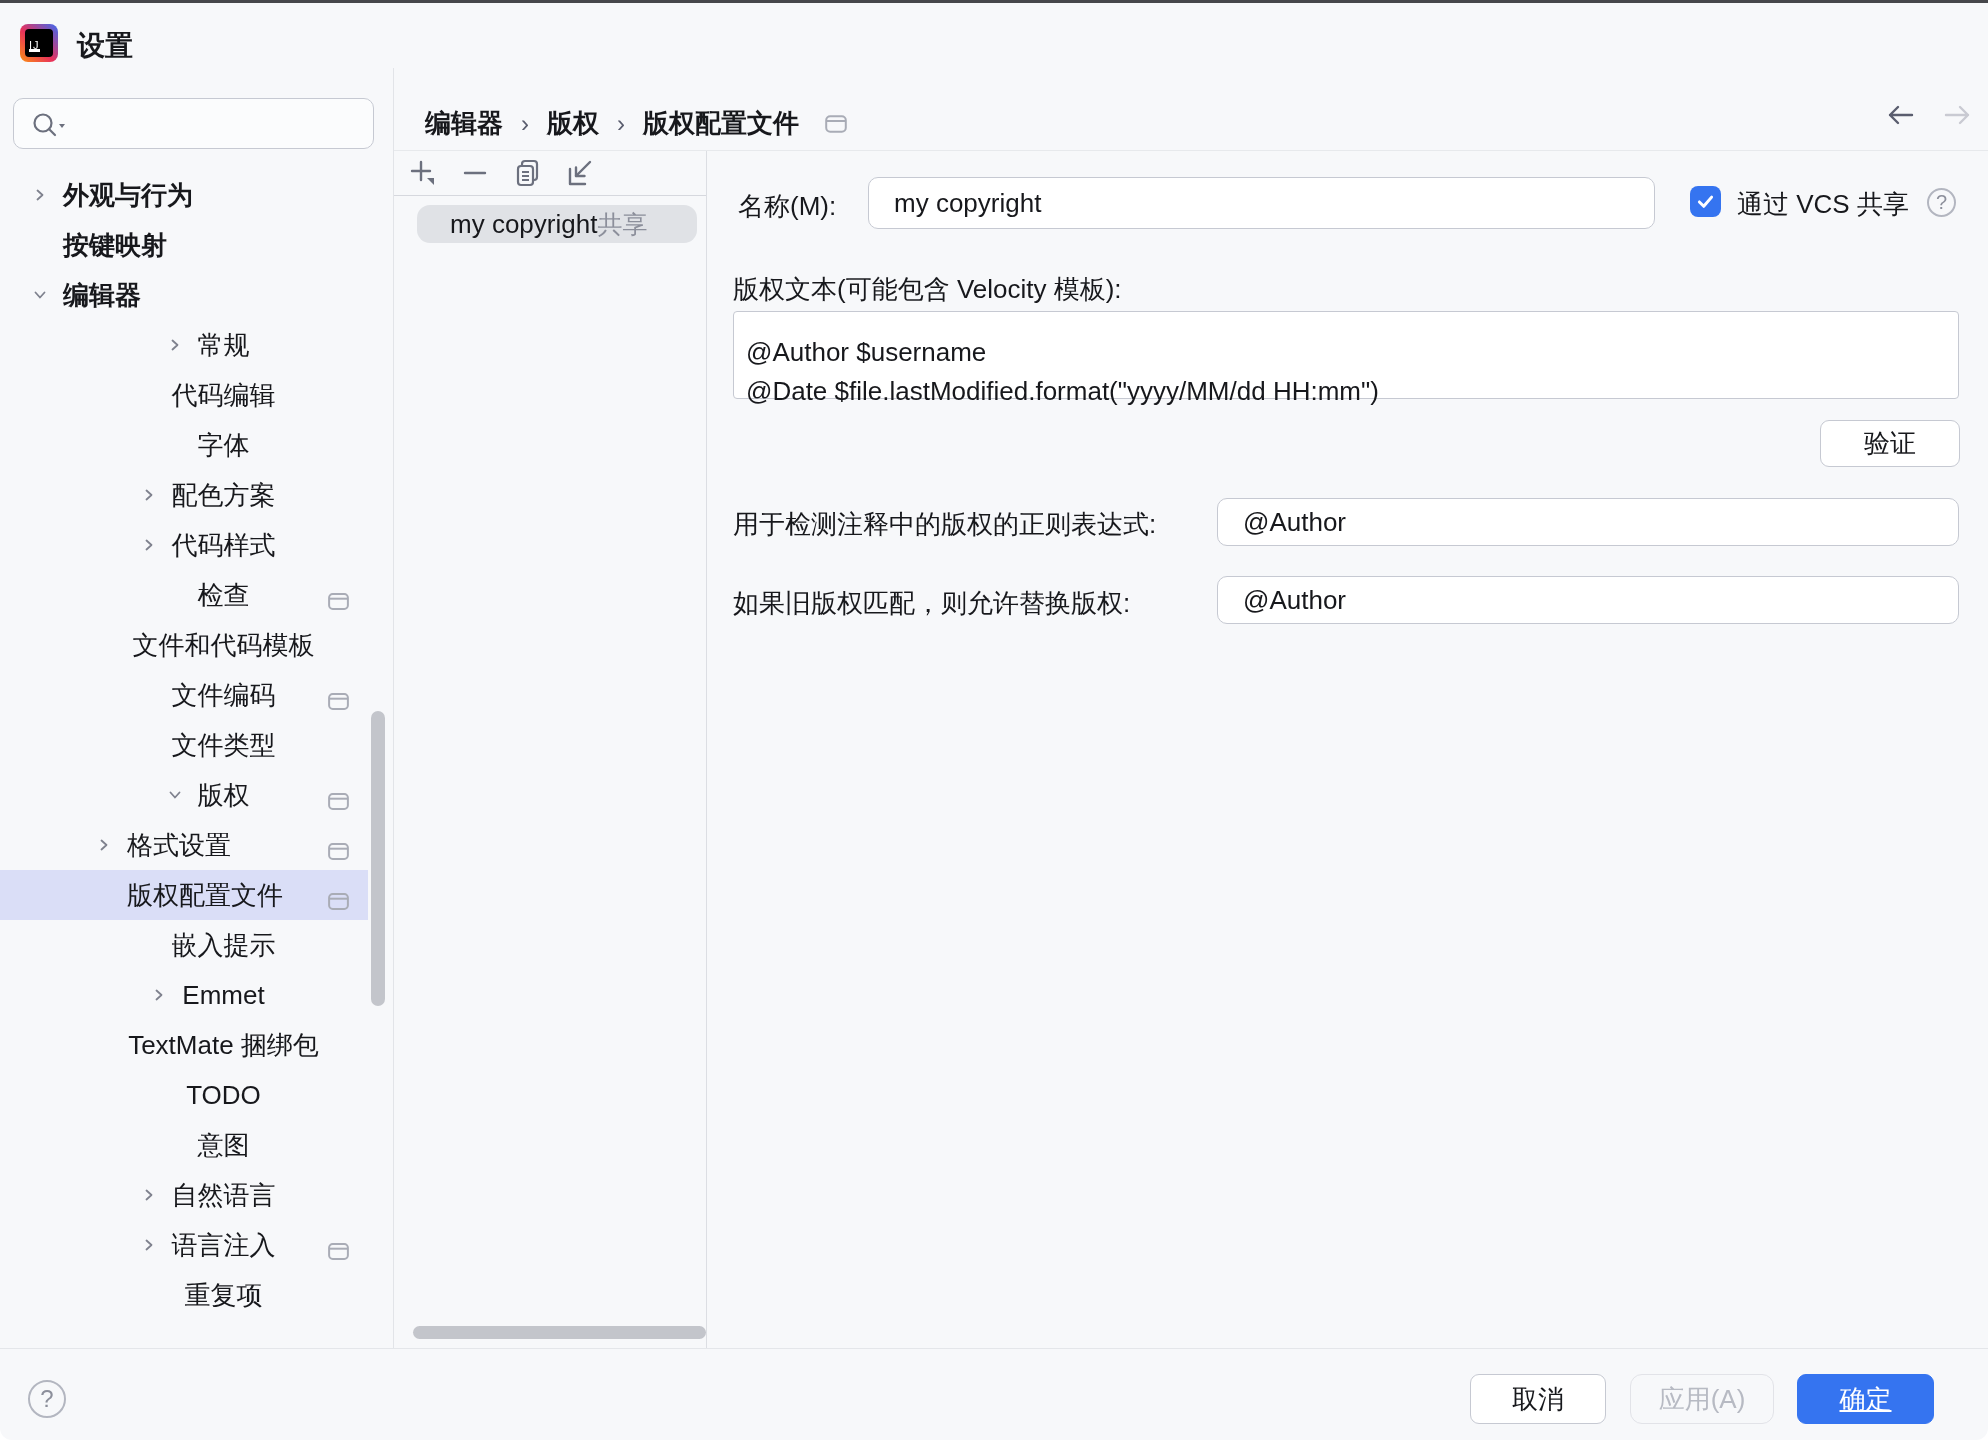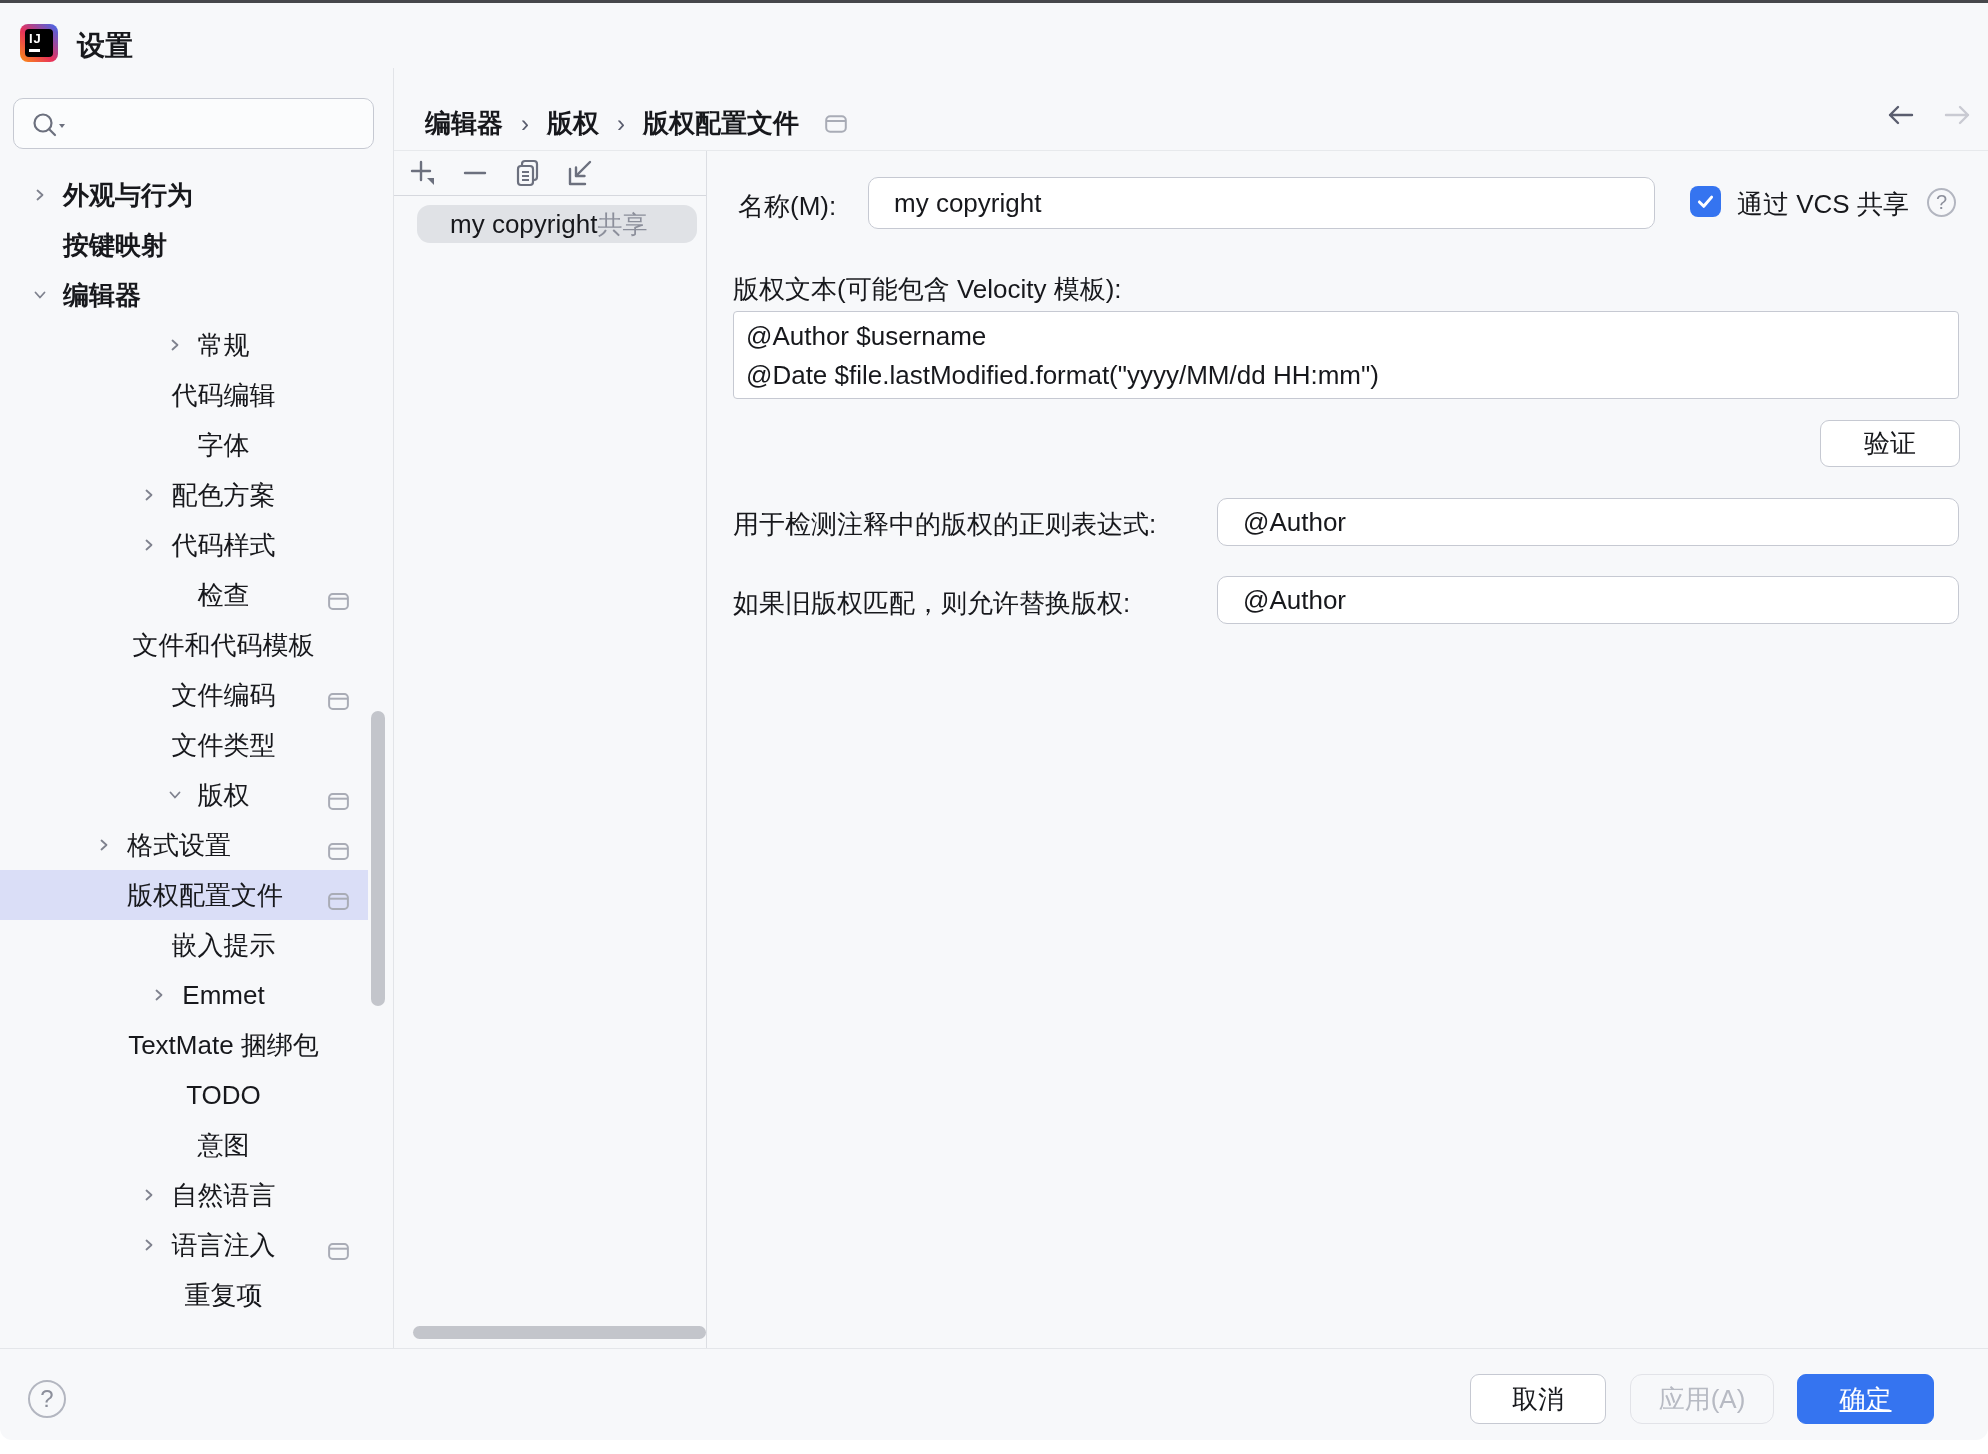--- a/index.html
+++ b/index.html
@@ -8,21 +8,21 @@
   #app { position:relative; width:1988px; height:1440px; background:#f7f8fa;
          border-top:3px solid #46474b; border-radius:0 0 12px 12px; overflow:hidden; }
   #bottom-shadow { position:absolute; left:0; top:1437px; width:1988px; height:17px;
          background:linear-gradient(#bfbfc1,#8e8f92); z-index:-1; border-radius:0 0 6px 6px; }
 
   
   .titlebar { position:absolute; left:0; top:0; width:100%; height:65px; }
   .app-logo { position:absolute; left:20px; top:21px; width:38px; height:38px; border-radius:8px;
       background:linear-gradient(225deg,#3b6af2 0%,#e8315b 55%,#fc9014 100%); }
   .app-logo .inner { position:absolute; left:5px; top:5px; width:28px; height:28px; background:#000; border-radius:4px; }
-  .app-logo .ij { position:absolute; left:4px; top:2px; color:#fff; font-size:13px; font-weight:700; letter-spacing:1px; }
+  .app-logo .ij { position:absolute; left:4px; top:10px; color:#fff; font-size:11px; font-weight:400; letter-spacing:1px; }
   .app-logo .bar { position:absolute; left:4px; bottom:5px; width:11px; height:3px; background:#fff; }
   .win-title { position:absolute; left:77px; top:24px; font-size:28px; font-weight:700; }
 
   
   .sidebar { position:absolute; left:0; top:65px; width:393px; height:1280px; overflow:hidden; }
   .searchbox { position:absolute; left:13px; top:30px; width:361px; height:51px; background:#fbfcfd;
       border:1.5px solid #c6c9d2; border-radius:10px; }
   .searchbox svg { position:absolute; left:18px; top:13px; }
   .tree { position:absolute; left:0; top:102px; width:393px; }
   .tree-row { position:relative; height:50px; width:368px; display:flex; align-items:center; font-size:26px; cursor:default; }
@@ -67,21 +67,21 @@
   #regex-detect-input { left:1217px; top:495px; width:742px; height:48px; }
   #regex-replace-input { left:1217px; top:573px; width:742px; height:48px; }
   .checkbox { position:absolute; left:1690px; top:183px; width:31px; height:31px; border-radius:8px; background:#3574f0;
       display:flex; align-items:center; justify-content:center; }
   #vcs-label { left:1737px; top:184px; }
   .help-circle { position:absolute; width:29px; height:29px; border:2px solid #b3b6c0; border-radius:50%;
       color:#8c8f9b; font-size:20px; display:flex; align-items:center; justify-content:center; }
   #vcs-help { left:1927px; top:185px; }
   #copyright-label { left:733px; top:269px; }
   .editor-box { position:absolute; left:733px; top:308px; width:1226px; height:88px; background:#ffffff;
-      border:1.5px solid #c6c9d2; border-radius:4px; padding:5px 12px; font-size:26px; line-height:39px; }
+      border:1.5px solid #c6c9d2; border-radius:4px; padding:21px 12px; font-size:26px; line-height:39px; }
   #validate-btn { position:absolute; left:1820px; top:417px; width:140px; height:47px; }
   #regex-detect-label { left:733px; top:504px; }
   #regex-replace-label { left:733px; top:583px; }
 
   
   .btn { display:flex; align-items:center; justify-content:center; font-size:26px; border-radius:9px;
       background:#ffffff; border:1.5px solid #c6c9d2; color:#17181c; font-family:inherit; }
   .btn.primary { background:#3574f0; border-color:#3574f0; color:#ffffff;text-decoration:underline; }
   .btn.disabled { background:transparent; border-color:#e2e3e8; color:#b7bac3; }
   #cancel-btn { position:absolute; left:1470px; top:1371px; width:136px; height:50px; }

